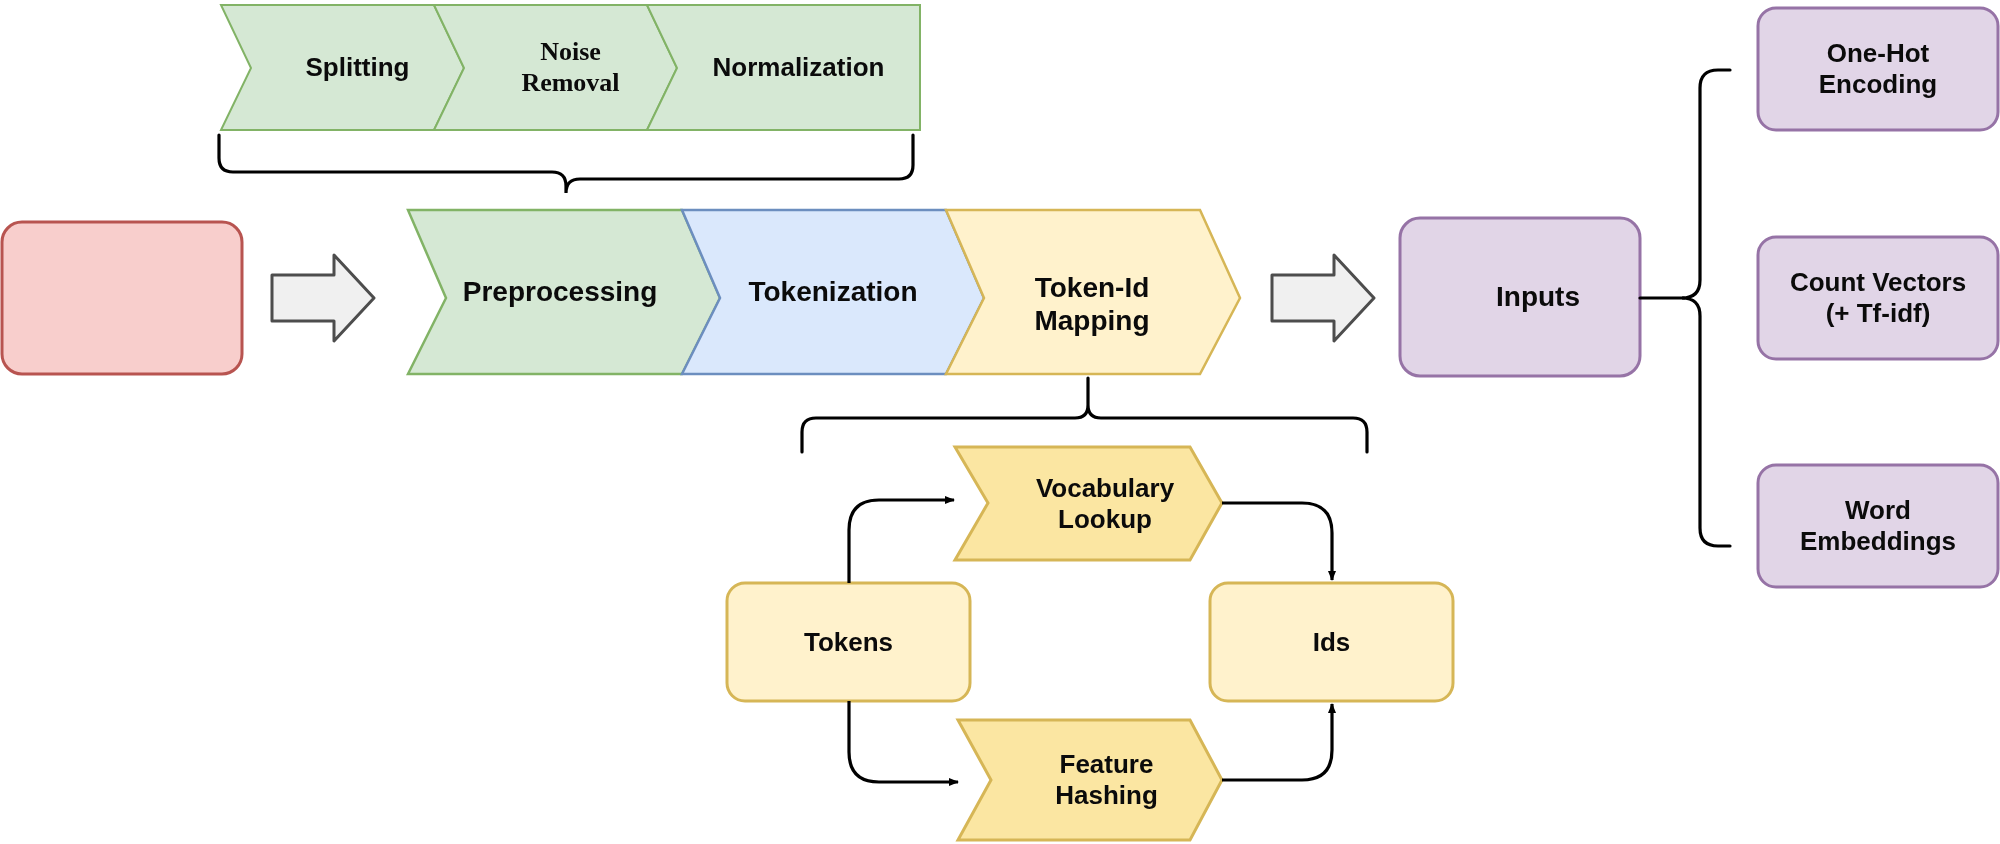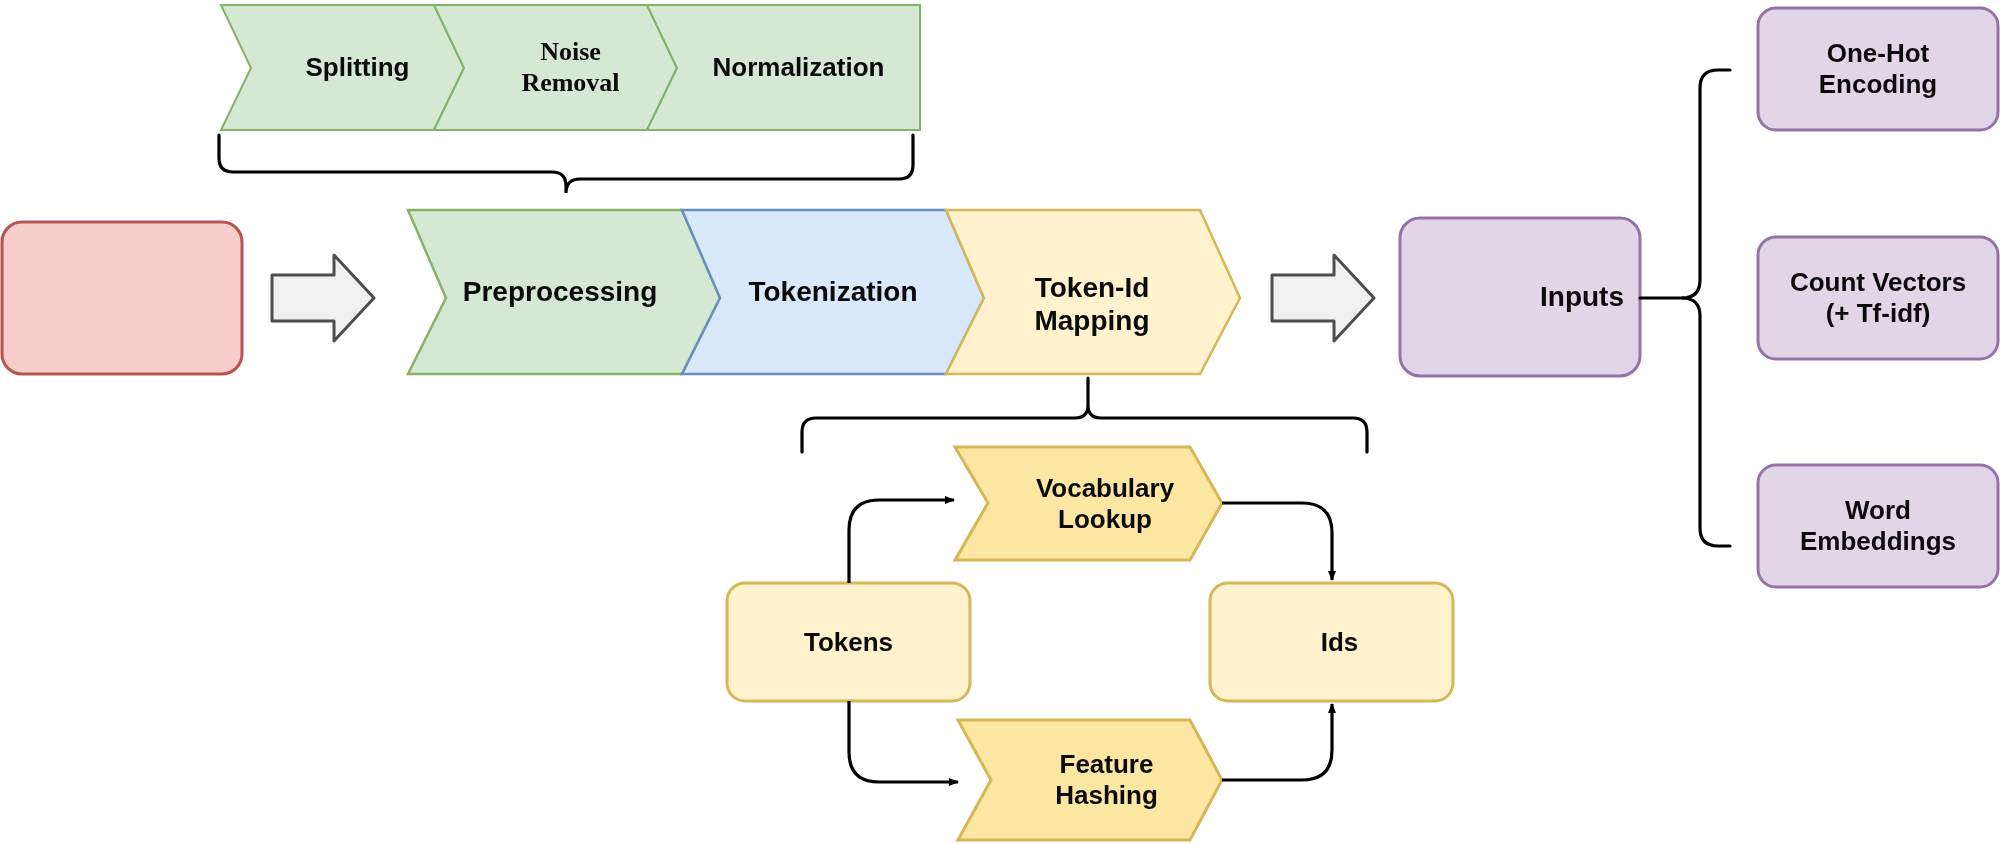--- a/index.html
+++ b/index.html
@@ -134,29 +134,29 @@
 
   <div class="node-label lbl-26" style="left:251px; top:5px; width:213px; height:125px;">Splitting</div>
   <div class="node-label lbl-26" style="left:464px; top:5px; width:213px; height:125px;font-family:Liberation Serif, serif;">Noise
 Removal</div>
   <div class="node-label lbl-26" style="left:677px; top:5px; width:243px; height:125px;">Normalization</div>
 
   <div class="node-label lbl-28" style="left:442px; top:210px; width:236px; height:164px;">Preprocessing</div>
   <div class="node-label lbl-28" style="left:720px; top:210px; width:226px; height:164px;">Tokenization</div>
   <div class="node-label lbl-28" style="left:984px; top:222px; width:216px; height:164px;">Token-Id
 Mapping</div>
-  <div class="node-label lbl-28" style="left:1400px; top:218px; width:276px; height:158px;padding-left:44px;">Inputs</div>
+  <div class="node-label lbl-28" style="left:1400px; top:218px; width:276px; height:158px;">Inputs</div>
 
   <div class="node-label lbl-26" style="left:1758px; top:237px; width:240px; height:122px;">Count Vectors
 (+ Tf-idf)</div>
   <div class="node-label lbl-26" style="left:1758px; top:8px; width:240px; height:122px;">One-Hot
 Encoding</div>
   <div class="node-label lbl-26" style="left:1758px; top:465px; width:240px; height:122px;">Word
 Embeddings</div>
 
   <div class="node-label lbl-26" style="left:727px; top:583px; width:243px; height:118px;">Tokens</div>
-  <div class="node-label lbl-26" style="left:1210px; top:583px; width:243px; height:118px;padding-left:8px;">Ids</div>
+  <div class="node-label lbl-26" style="left:1210px; top:583px; width:243px; height:118px;">Ids</div>
   <div class="node-label lbl-26" style="left:991px; top:720px; width:231px; height:120px;">Feature
 Hashing</div>
   <div class="node-label lbl-26" style="left:988px; top:447px; width:234px; height:113px;">Vocabulary
 Lookup</div>
 
 </div>
 
 </body></html>

